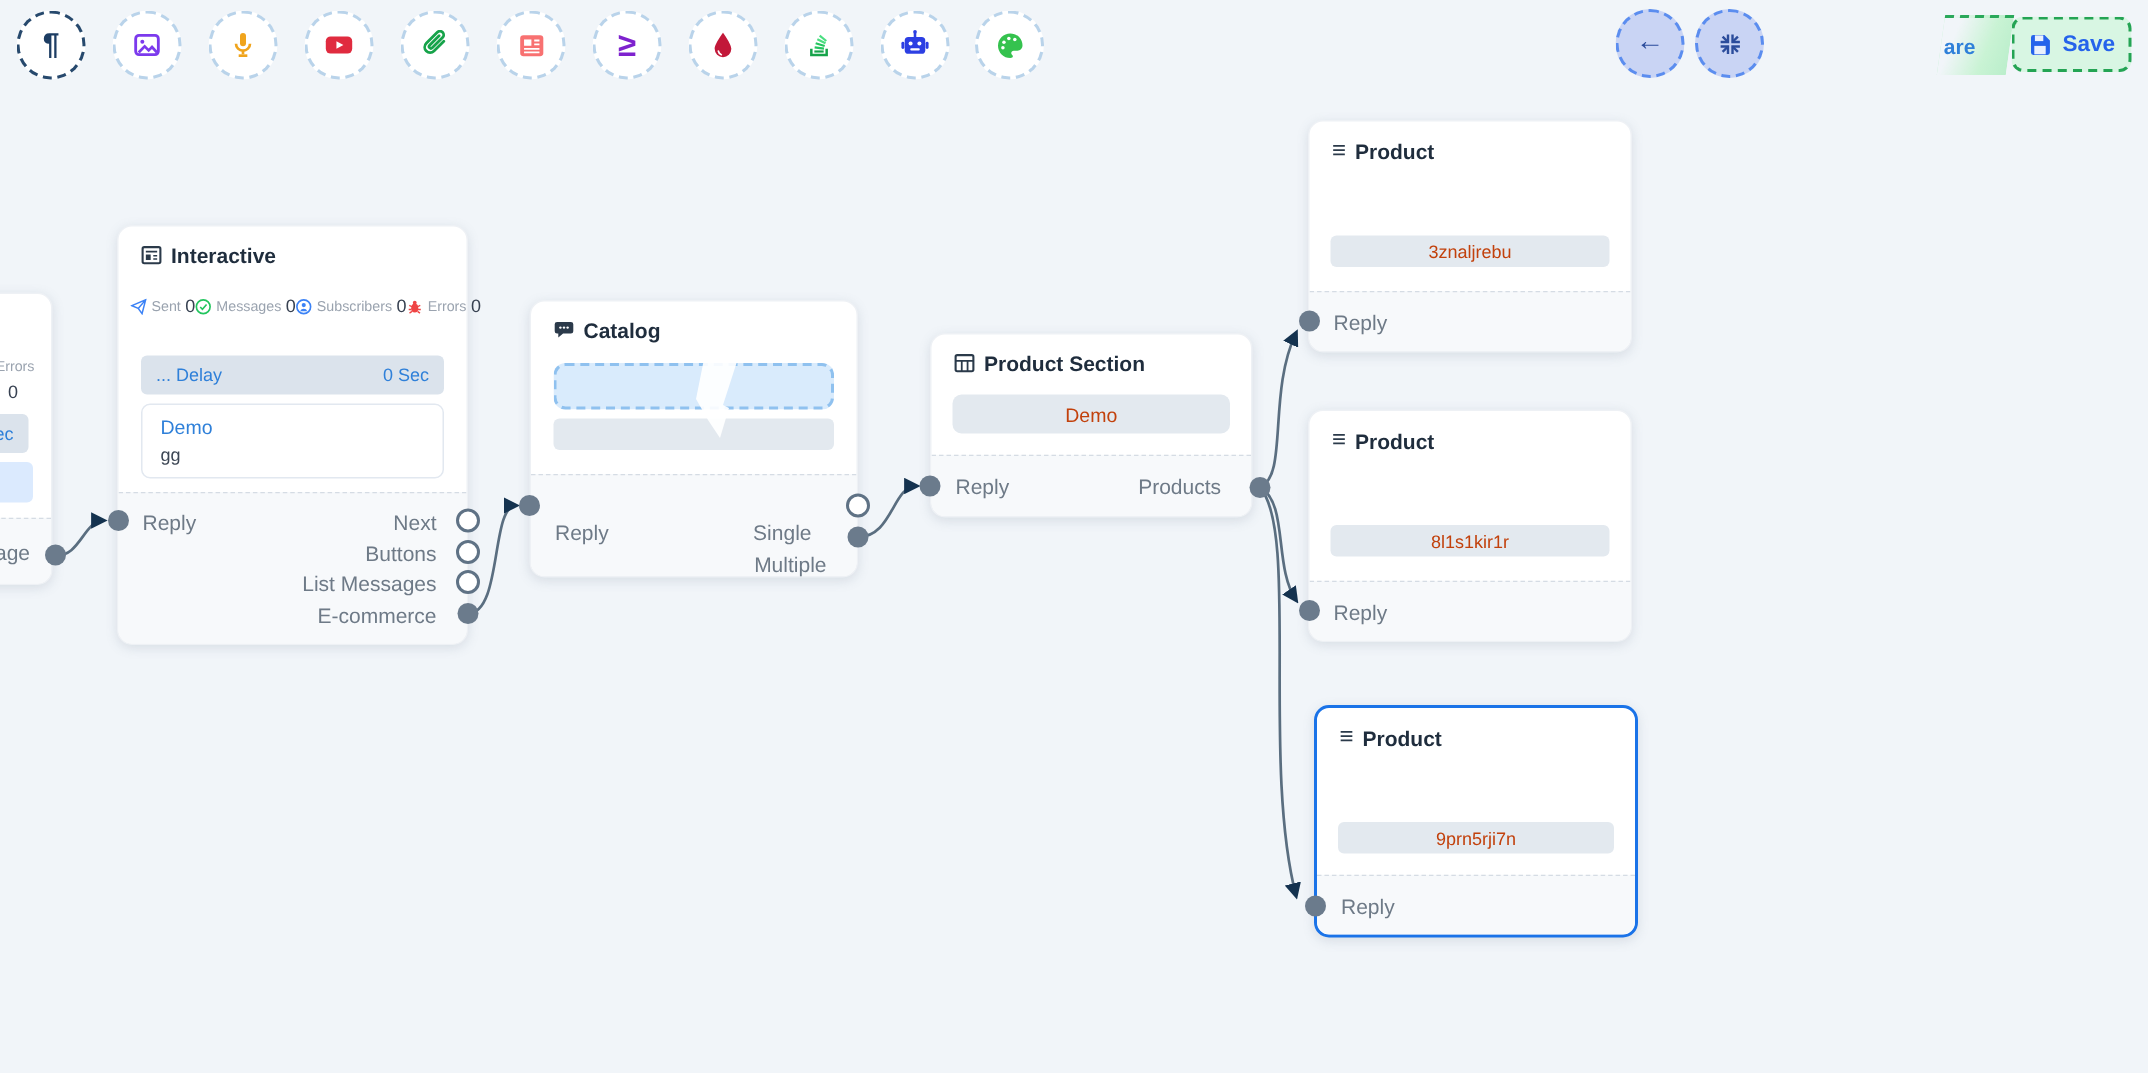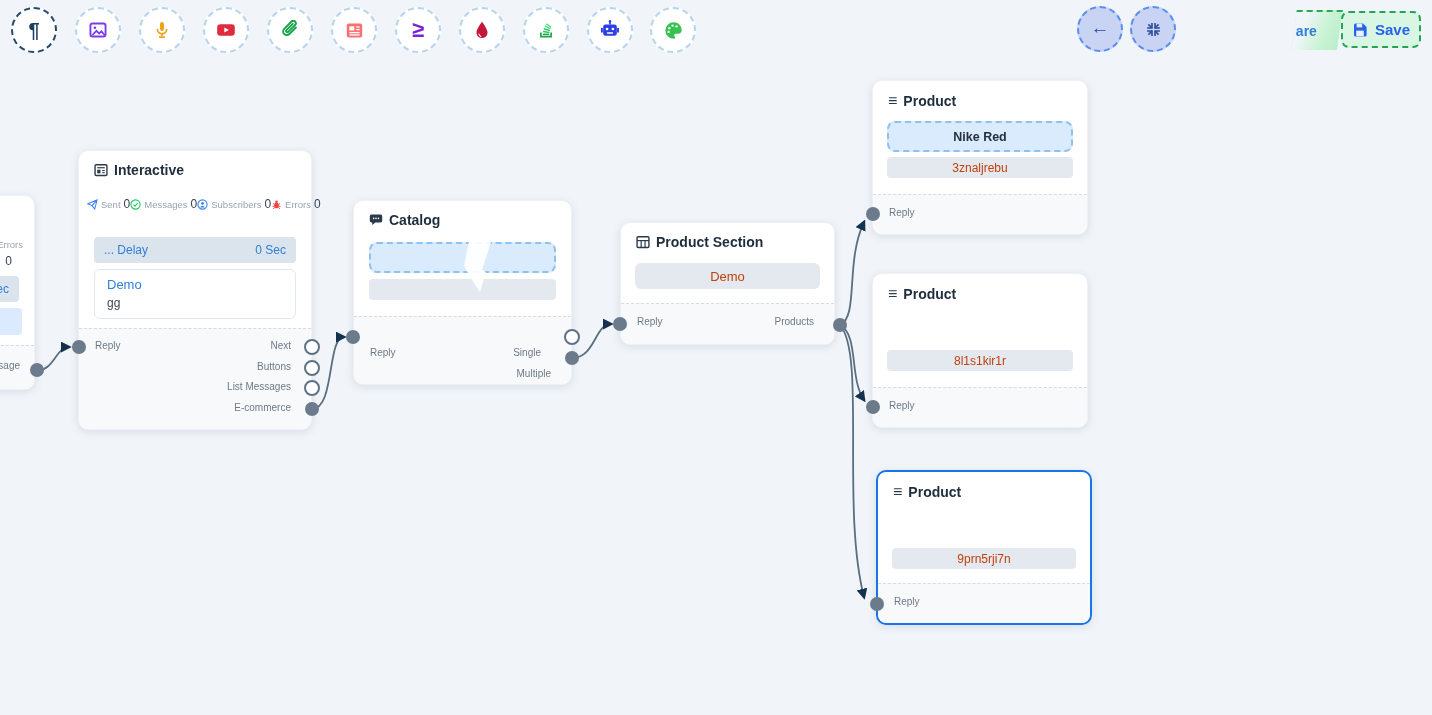--- a/index.html
+++ b/index.html
@@ -21,21 +21,21 @@
       border-top:2px dashed #2aa85a;transform:skewX(-8deg);display:flex;align-items:center;}
   .partial-share span{color:#2f80d9;font-size:14px;font-weight:bold;margin-left:2px;transform:skewX(8deg);}
   
   .node{position:absolute;background:#fff;border-radius:10px;border:1px solid #eef1f5;
       box-shadow:0 2px 8px rgba(100,116,139,.18);box-sizing:border-box;z-index:10;}
   .node.selected{border:2px solid #1a73e8;z-index:20;}
   .n-head{position:absolute;left:15px;top:11px;display:flex;align-items:center;gap:6px;
       font-size:14px;font-weight:bold;color:#1f2d3d;}
   .n-foot{position:absolute;left:0;right:0;bottom:0;background:#f7f9fb;border-top:1.5px dashed #d5dce4;
       border-radius:0 0 9px 9px;}
-  .port{position:absolute;font-size:10px;color:#6e7a87;}
+  .port{position:absolute;font-size:14px;color:#6e7a87;}
   .stat-row{position:absolute;left:8px;right:8px;top:46px;display:flex;justify-content:space-between;}
   .stat{display:flex;align-items:center;gap:3px;}
   .stat .lab{font-size:9.5px;color:#9aa3af;display:flex;align-items:center;gap:3px;}
   .stat .val{font-size:12px;color:#374151;}
   .delay{position:absolute;left:15px;right:15px;top:86px;height:26px;background:#dbe3ec;border-radius:4px;
       display:flex;align-items:center;justify-content:space-between;padding:0 10px;box-sizing:border-box;
       color:#2f80d9;font-size:12px;}
   .body-box{position:absolute;left:15px;right:15px;top:118px;height:50px;border:1px solid #e2e8f0;border-radius:6px;
       padding:7px 12px;box-sizing:border-box;}
   .body-box .t1{color:#2f80d9;font-size:13px;margin-bottom:4px;}
@@ -292,23 +292,20 @@
       <span class="port" style="left:16px;top:12px;">Reply</span>
       <span class="port" style="right:20px;top:12px;">Products</span>
     </div>
   </div>
 
   <div class="node" style="left:872px;top:80px;width:216px;height:155px;">
     <div class="n-head">
       <span style="font-size:16px;color:#2b3a4a;">≡</span>
       <span>Product</span>
     </div>
-    <div class="dash-box" style="top:40px;height:31px;left:14px;right:14px;">
-      <span>Nike Red</span>
-    </div>
     <div class="gray-pill" style="top:76px;height:21px;left:14px;right:14px;">
       <span>3znaljrebu</span>
     </div>
     <div class="n-foot" style="height:39px;">
       <span class="port" style="left:16px;top:12px;">Reply</span>
     </div>
   </div>
 
   <div class="node" style="left:872px;top:273px;width:216px;height:155px;">
     <div class="n-head">

